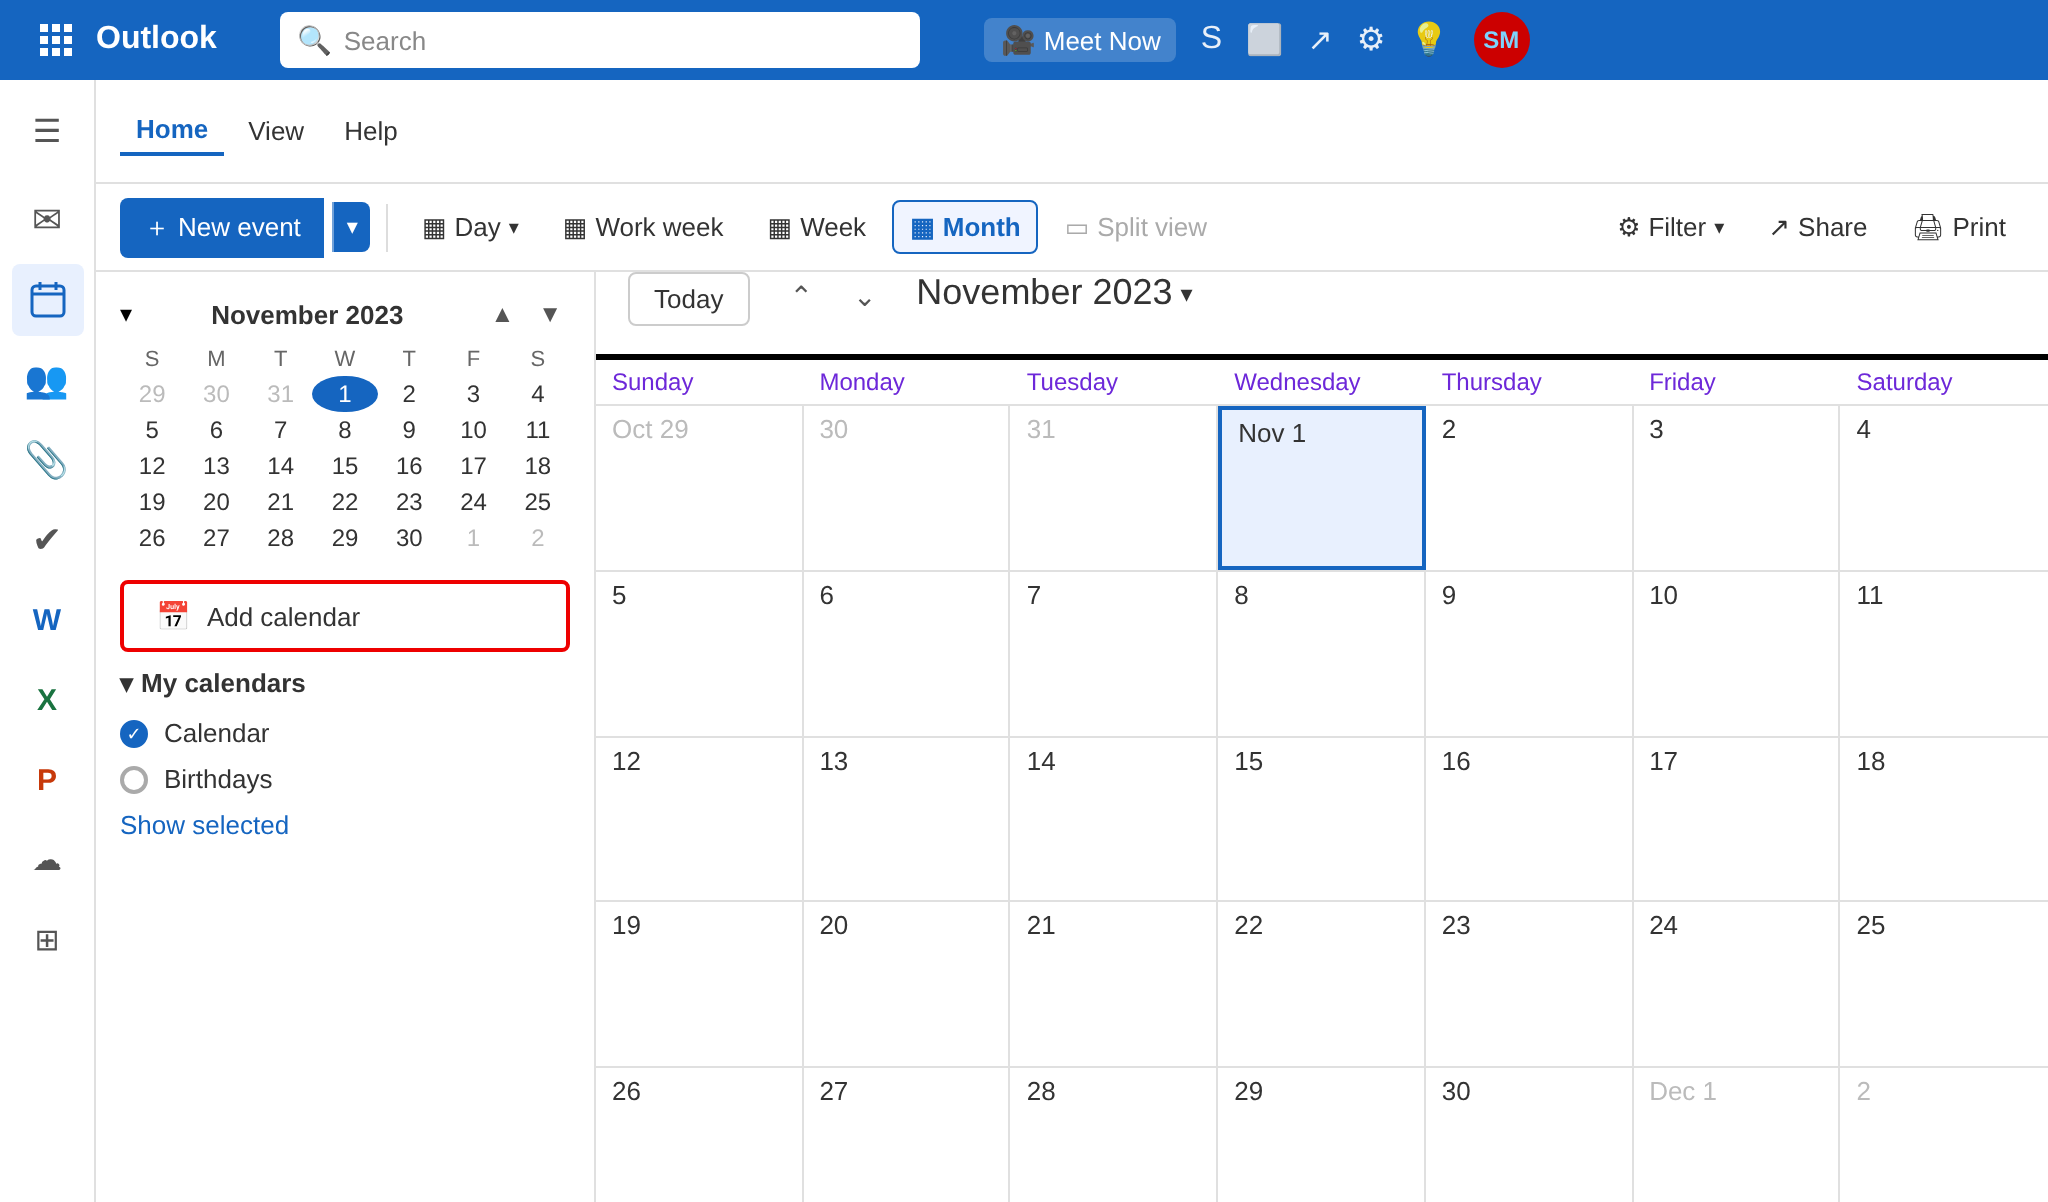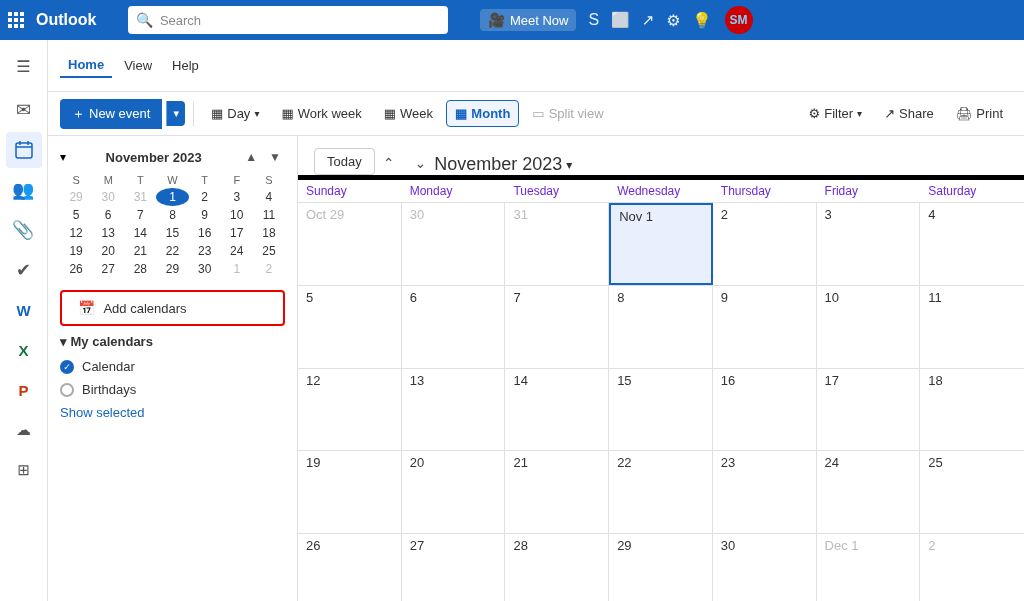--- a/index.html
+++ b/index.html
@@ -4,21 +4,21 @@
   <style>
     * { margin: 0; padding: 0; box-sizing: border-box; }
     body { font-family: 'Segoe UI', Arial, sans-serif; font-size: 13px; background: #fff; width: 1024px; height: 601px; overflow: hidden; }
 
     
     .top-bar {
       background: #1565c0;
       height: 40px;
       display: flex;
       align-items: center;
-      padding: 0 8px;
+      padding: 0 20px;
       gap: 12px;
       color: #fff;
     }
     .top-bar-btn {
       display: flex; align-items: center; gap: 4px;
       background: rgba(255,255,255,0.2); border-radius: 4px;
       padding: 3px 8px; font-size: 13px; cursor: pointer; color: #fff;
     }
     .top-bar-icon { font-size: 16px; cursor: pointer; opacity: 0.9; }
     .avatar {
@@ -158,24 +158,24 @@
       flex: 1;
       display: flex;
       flex-direction: column;
       overflow: hidden;
     }
 
     
     .cal-nav {
       height: 44px;
       display: flex;
-      align-items: flex-end;
+      align-items: flex-start;
       padding: 0 16px;
-      gap: 0;
-      border-bottom: 5px solid #000000;
+      gap: 12px;
+      border-bottom: 3px solid #000000;
     }
     .today-btn {
       padding: 5px 12px; border: 1px solid #ccc; border-radius: 4px;
       cursor: pointer; font-size: 13px; background: #fff; color: #333;
     }
     .cal-nav-arrows { display: flex; gap: 4px; }
     .cal-nav-arrow {
       padding: 4px 8px; cursor: pointer; font-size: 14px; color: #555;
       border-radius: 4px;
     }
@@ -407,21 +407,21 @@
                   <td>30</td>
                   <td style="color: rgb(187, 187, 187);">1</td>
                   <td style="color: rgb(187, 187, 187);">2</td>
                 </tr>
               </tbody>
           </table>
         </div>
 
         <div class="add-calendar-btn">
           <span style="font-size:14px;">📅</span>
-          <span>Add calendars</span>
+          <span>Add calendar</span>
         </div>
 
         <div class="cal-section">
           <div class="cal-section-header">
             <span>▾</span>
             <span>My calendars</span>
           </div>
           <div class="cal-item">
             <div class="cal-checkbox filled"></div>
             <span>Calendar</span>

